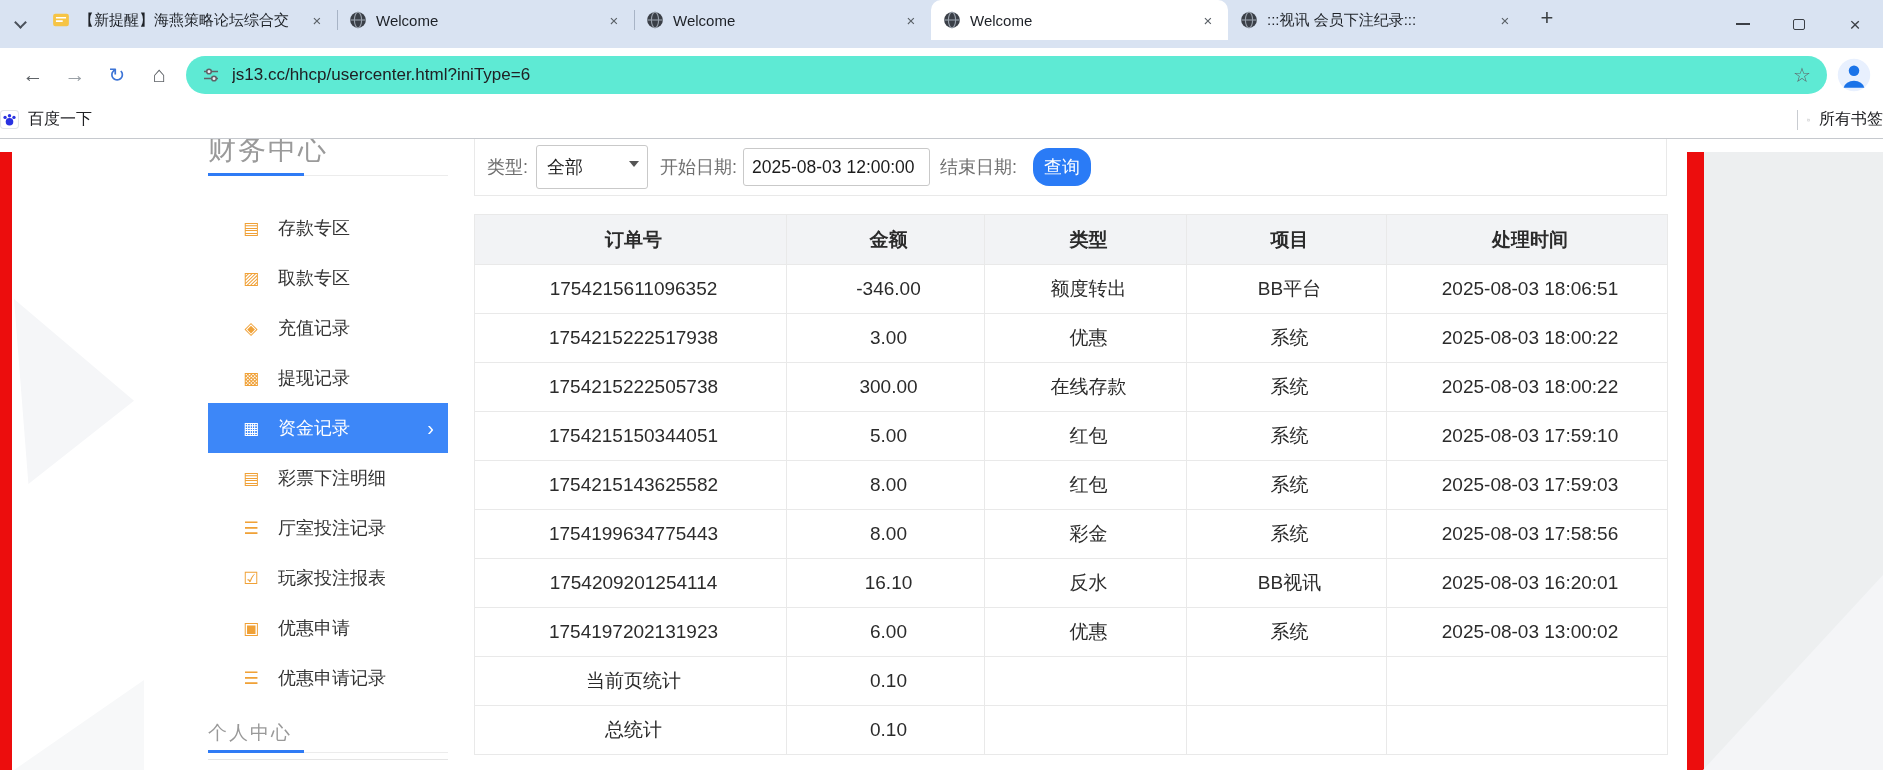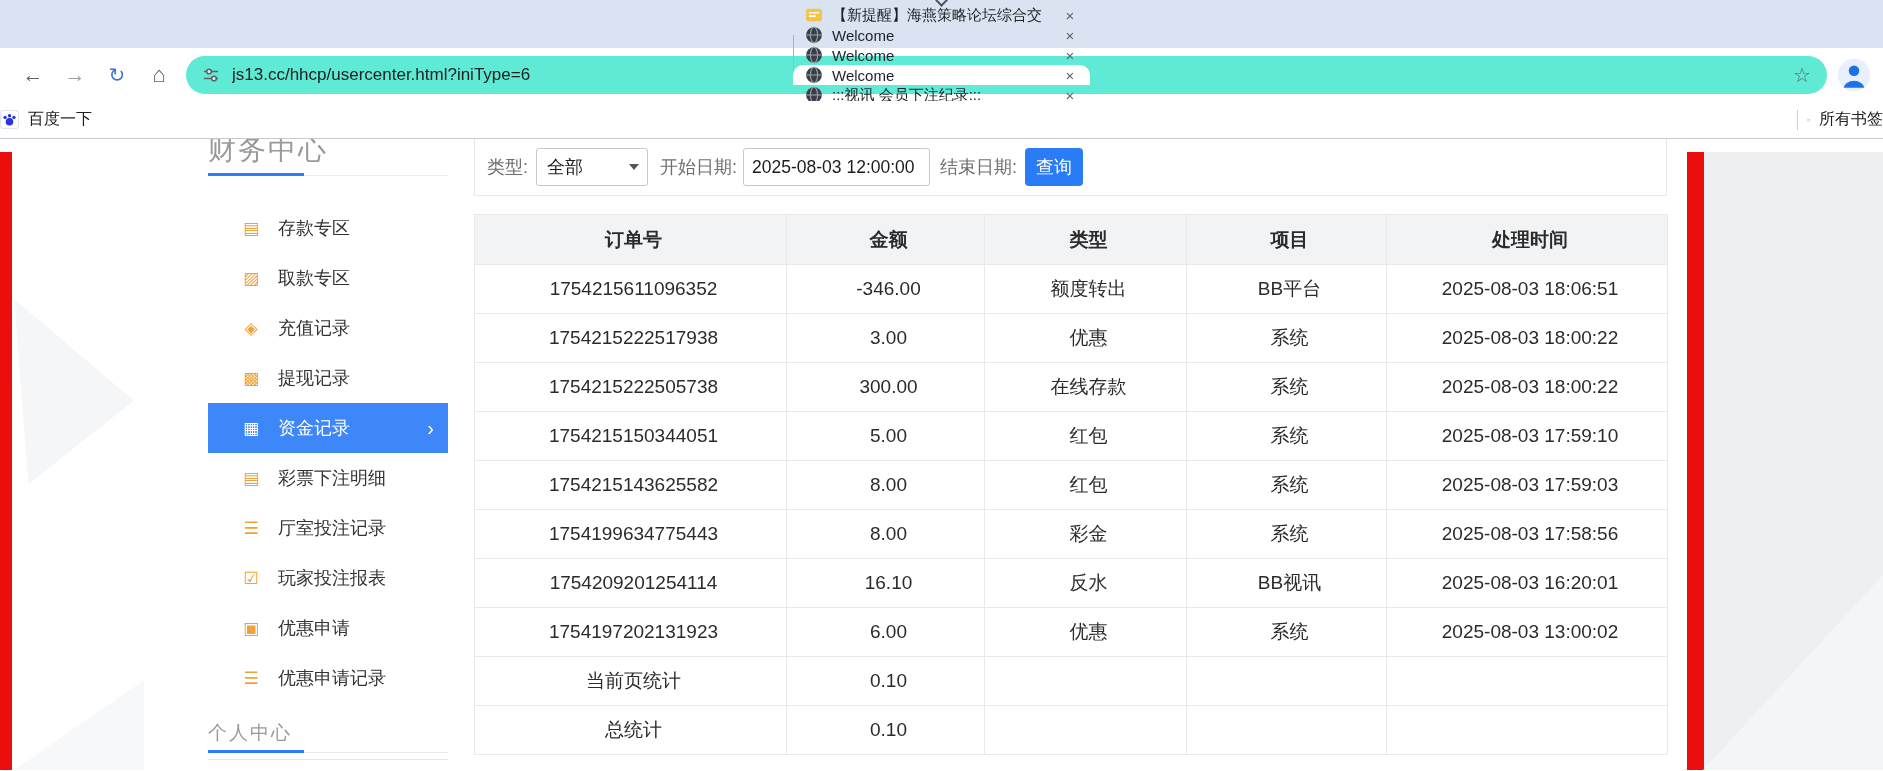--- a/index.html
+++ b/index.html
@@ -1,20 +1,20 @@
 <!DOCTYPE html>
 <html><head>
 <meta charset="utf-8">
 <style>
   * { margin:0; padding:0; box-sizing:border-box; }
   html,body { width:1883px; height:771px; overflow:hidden;
     font-family:"Liberation Sans","DejaVu Sans",sans-serif; background:#fff; }
 
   
-  .tabstrip { height:48px; background:#d9e3f2; display:flex; align-items:center; position:relative;flex-direction:column; }
+  .tabstrip { height:48px; background:#d9e3f2; display:flex; align-items:flex-start; position:relative; }
   .tab-search { width:40px; height:48px; display:flex; align-items:center; justify-content:center; cursor:pointer; }
   .chev-down { width:9px; height:9px; border-right:2px solid #4a505a; border-bottom:2px solid #4a505a; transform:rotate(45deg); margin-top:-4px; }
   .tab { width:297px; height:40px; display:flex; align-items:center; gap:9px; padding:0 10px 0 12px;
          border-radius:10px 10px 0 0; cursor:pointer; position:relative; }
   .tab.sep::before { content:""; position:absolute; left:0; top:10px; height:20px; width:1px; background:#a8b4c6; }
   .tab.active { background:#fff; }
   .tab-title { flex:1; font-size:15px; color:#1d2127; white-space:nowrap; overflow:hidden; }
   .tab-close { width:20px; height:20px; border-radius:50%; display:flex; align-items:center; justify-content:center;
                font-size:15px; color:#5a6067; flex:0 0 auto; cursor:pointer; }
   .favicon { width:18px; height:18px; flex:0 0 auto; }
@@ -77,29 +77,29 @@
   .side-chevron { position:absolute; right:14px; font-size:20px; color:#fff; line-height:1; }
   .side-heading2 { margin-top:17px; font-size:19px; color:#999; letter-spacing:2px;font-family:Liberation Mono, monospace; }
   .side-bottom-line { position:absolute; left:0; top:620px; width:240px; height:1px; background:#e5e5e5; }
 
   
   .content { position:absolute; left:474px; top:0; width:1193px; }
   .filter-bar { height:57px; border:1px solid #e9e9e9; border-top:none; display:flex; align-items:center; }
   .flabel { font-size:18px; color:#6f6f6f; }
   .ml12 { margin-left:12px; } .ml10 { margin-left:10px; } .ml6 { margin-left:6px; }
   .select-wrap { position:relative; margin-left:8px; }
-  .select-wrap select { appearance:none; -webkit-appearance:none; width:112px; height:38px; border:1px solid #c9c9c9;
+  .select-wrap select { appearance:none; -webkit-appearance:none; width:112px; height:44px; border:1px solid #c9c9c9;
     border-radius:3px; background:#fff; font-size:18px; padding:0 26px 0 10px; color:#1c1c1c;
     font-family:"Liberation Sans","DejaVu Sans",sans-serif; }
   .select-caret { position:absolute; right:9px; top:16px; width:0; height:0; pointer-events:none;
     border-left:5px solid transparent; border-right:5px solid transparent; border-top:6px solid #555; }
   .date-input { width:187px; height:38px; border:1px solid #c9c9c9; border-radius:3px; font-size:17.5px;
     color:#1c1c1c; padding:0 8px; font-family:"Liberation Sans","DejaVu Sans",sans-serif; }
-  .query-btn { margin-left:8px; width:58px; height:38px; background:#2a7bf6; color:#fff; border:none;
-    border-radius:4px; font-size:18px; cursor:pointer; font-family:"Liberation Sans","DejaVu Sans",sans-serif; }
+  .query-btn { margin-left:16px; width:58px; height:38px; background:#2a7bf6; color:#fff; border:none;
+    border-radius:16px; font-size:18px; cursor:pointer; font-family:"Liberation Sans","DejaVu Sans",sans-serif; }
 
   table.records { margin-top:18px; width:1193px; border-collapse:collapse; table-layout:fixed; }
   table.records th, table.records td { border:1px solid #e9e9e9; text-align:center; font-size:19px; color:#2b2b2b;padding-left:6px; }
   table.records th { height:50px; background:#f2f3f5; font-weight:bold; }
   table.records td { height:49px; font-weight:normal; }
   .col-order { width:312px; } .col-amount { width:198px; } .col-type { width:202px; }
   .col-project { width:200px; } .col-time { width:281px; }
 </style>
 </head>
 <body>

